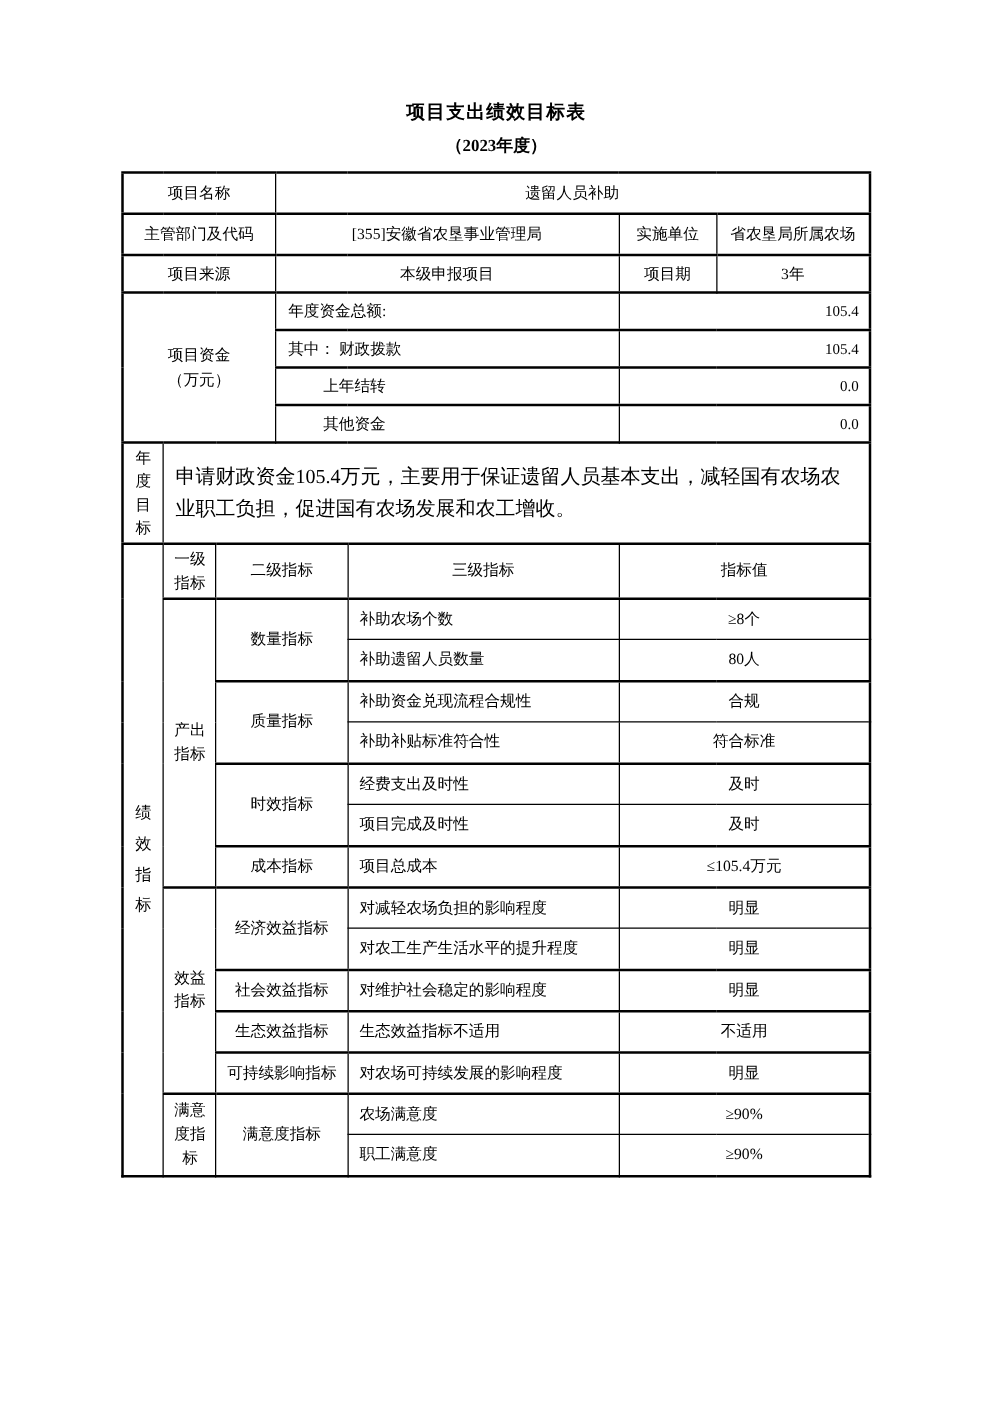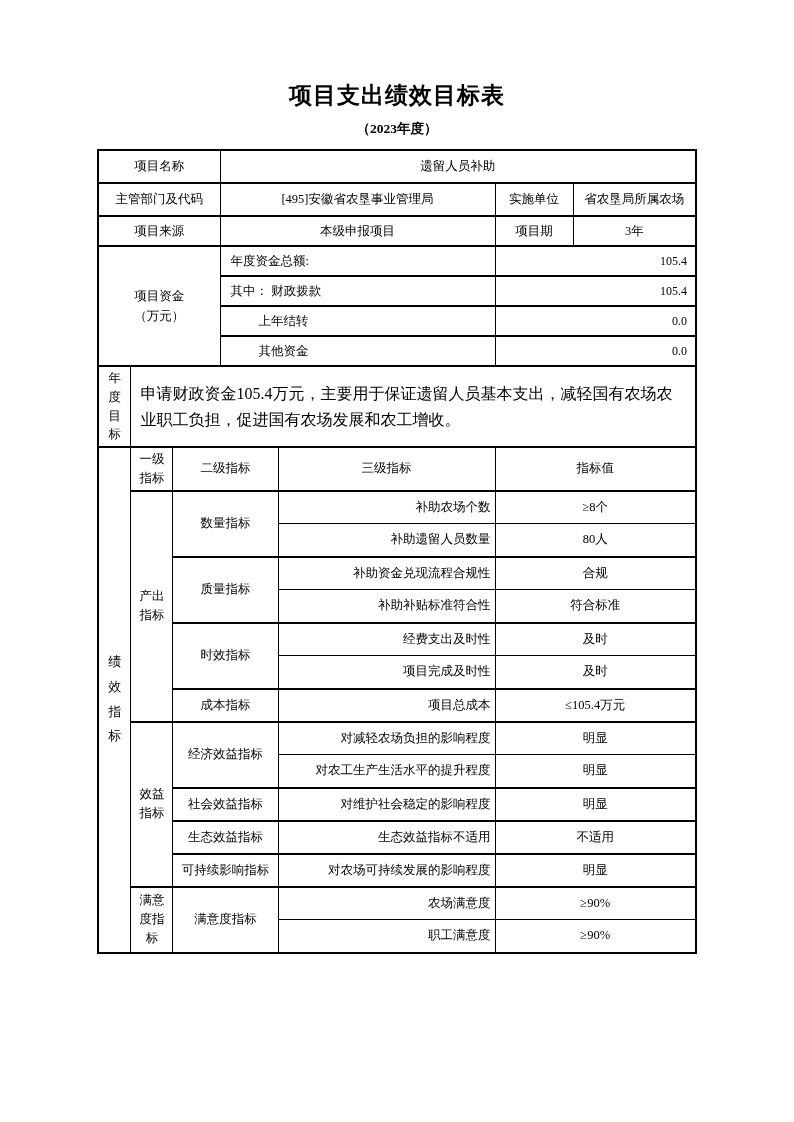--- a/index.html
+++ b/index.html
@@ -10,21 +10,21 @@
     height: 1122px;
     margin: 0 auto;
     background: #ffffff;
     font-family: "Liberation Serif", "DejaVu Serif", serif;
     color: #000000;
     overflow: hidden;
   }
   .doc-title {
     margin-top: 80px;
     text-align: center;
-    font-size: 23px;
+    font-size: 15px;
     font-weight: bold;
     letter-spacing: 1px;
   }
   .doc-subtitle {
     margin-top: 9px;
     text-align: center;
     font-size: 13.5px;
     font-weight: bold;
   }
   table.doc-table {
@@ -56,21 +56,21 @@
   td.side-cell { text-align: center; padding: 0; font-family: Liberation Serif, serif; }
   .side-label {
     width: 1em;
     margin: 0 auto;
     font-size: 13px;
     line-height: 1.9;
     word-break: break-all;
     text-align: center;
   }
   td.l1-cell { padding: 2px 4px; line-height: 1.5; }
-  td.l3 { text-align: right; padding-left: 9px; }
+  td.l3 { text-align: left; padding-left: 9px; }
   td.val { text-align: center; }
   .fund-label-line { text-align: center; line-height: 1.6; }
 </style>
 </head>
 <body>
 
 <div class="page">
 
   <div class="doc-title">项目支出绩效目标表</div>
   <div class="doc-subtitle">（2023年度）</div>
@@ -87,21 +87,21 @@
     </colgroup>
     <tbody>
 
       <tr class="h33">
         <td colspan="3" class="c">项目名称</td>
         <td colspan="4" class="c">遗留人员补助</td>
       </tr>
 
       <tr class="h33">
         <td colspan="3" class="c">主管部门及代码</td>
-        <td colspan="2" class="c">[495]安徽省农垦事业管理局</td>
+        <td colspan="2" class="c">[355]安徽省农垦事业管理局</td>
         <td class="c">实施单位</td>
         <td class="c">省农垦局所属农场</td>
       </tr>
 
       <tr class="h30">
         <td colspan="3" class="c">项目来源</td>
         <td colspan="2" class="c">本级申报项目</td>
         <td class="c">项目期</td>
         <td class="c">3年</td>
       </tr>

